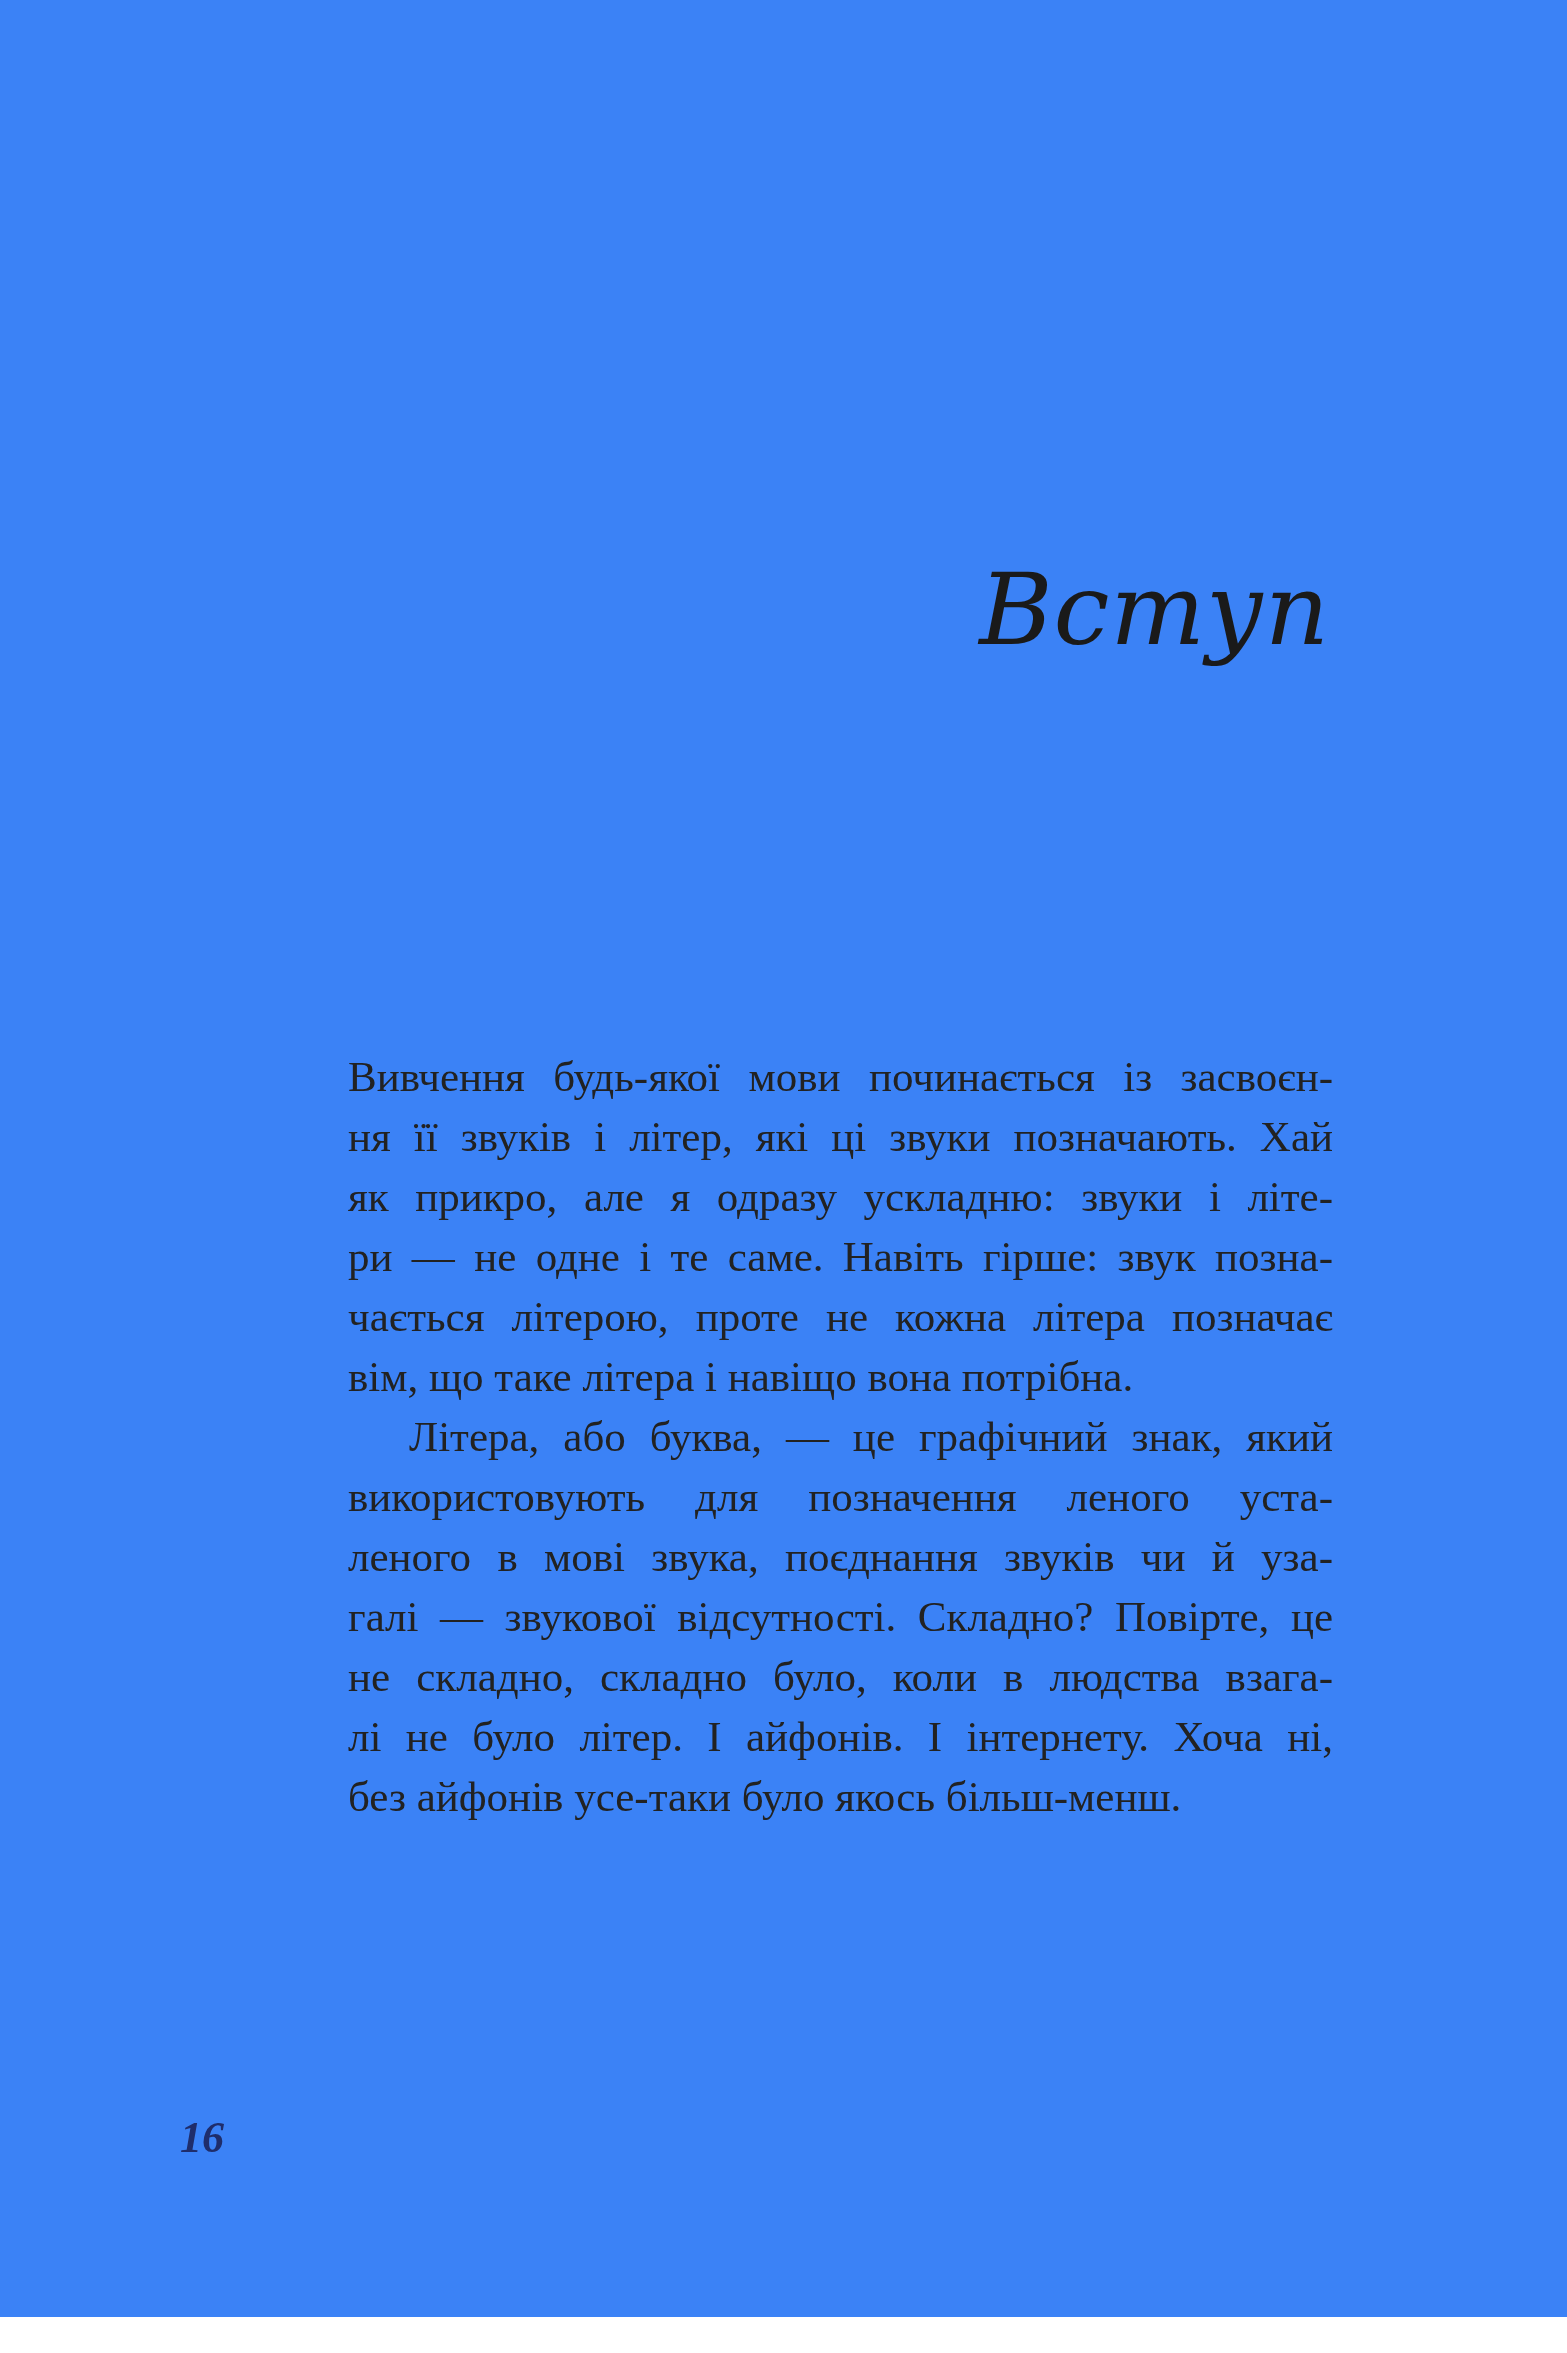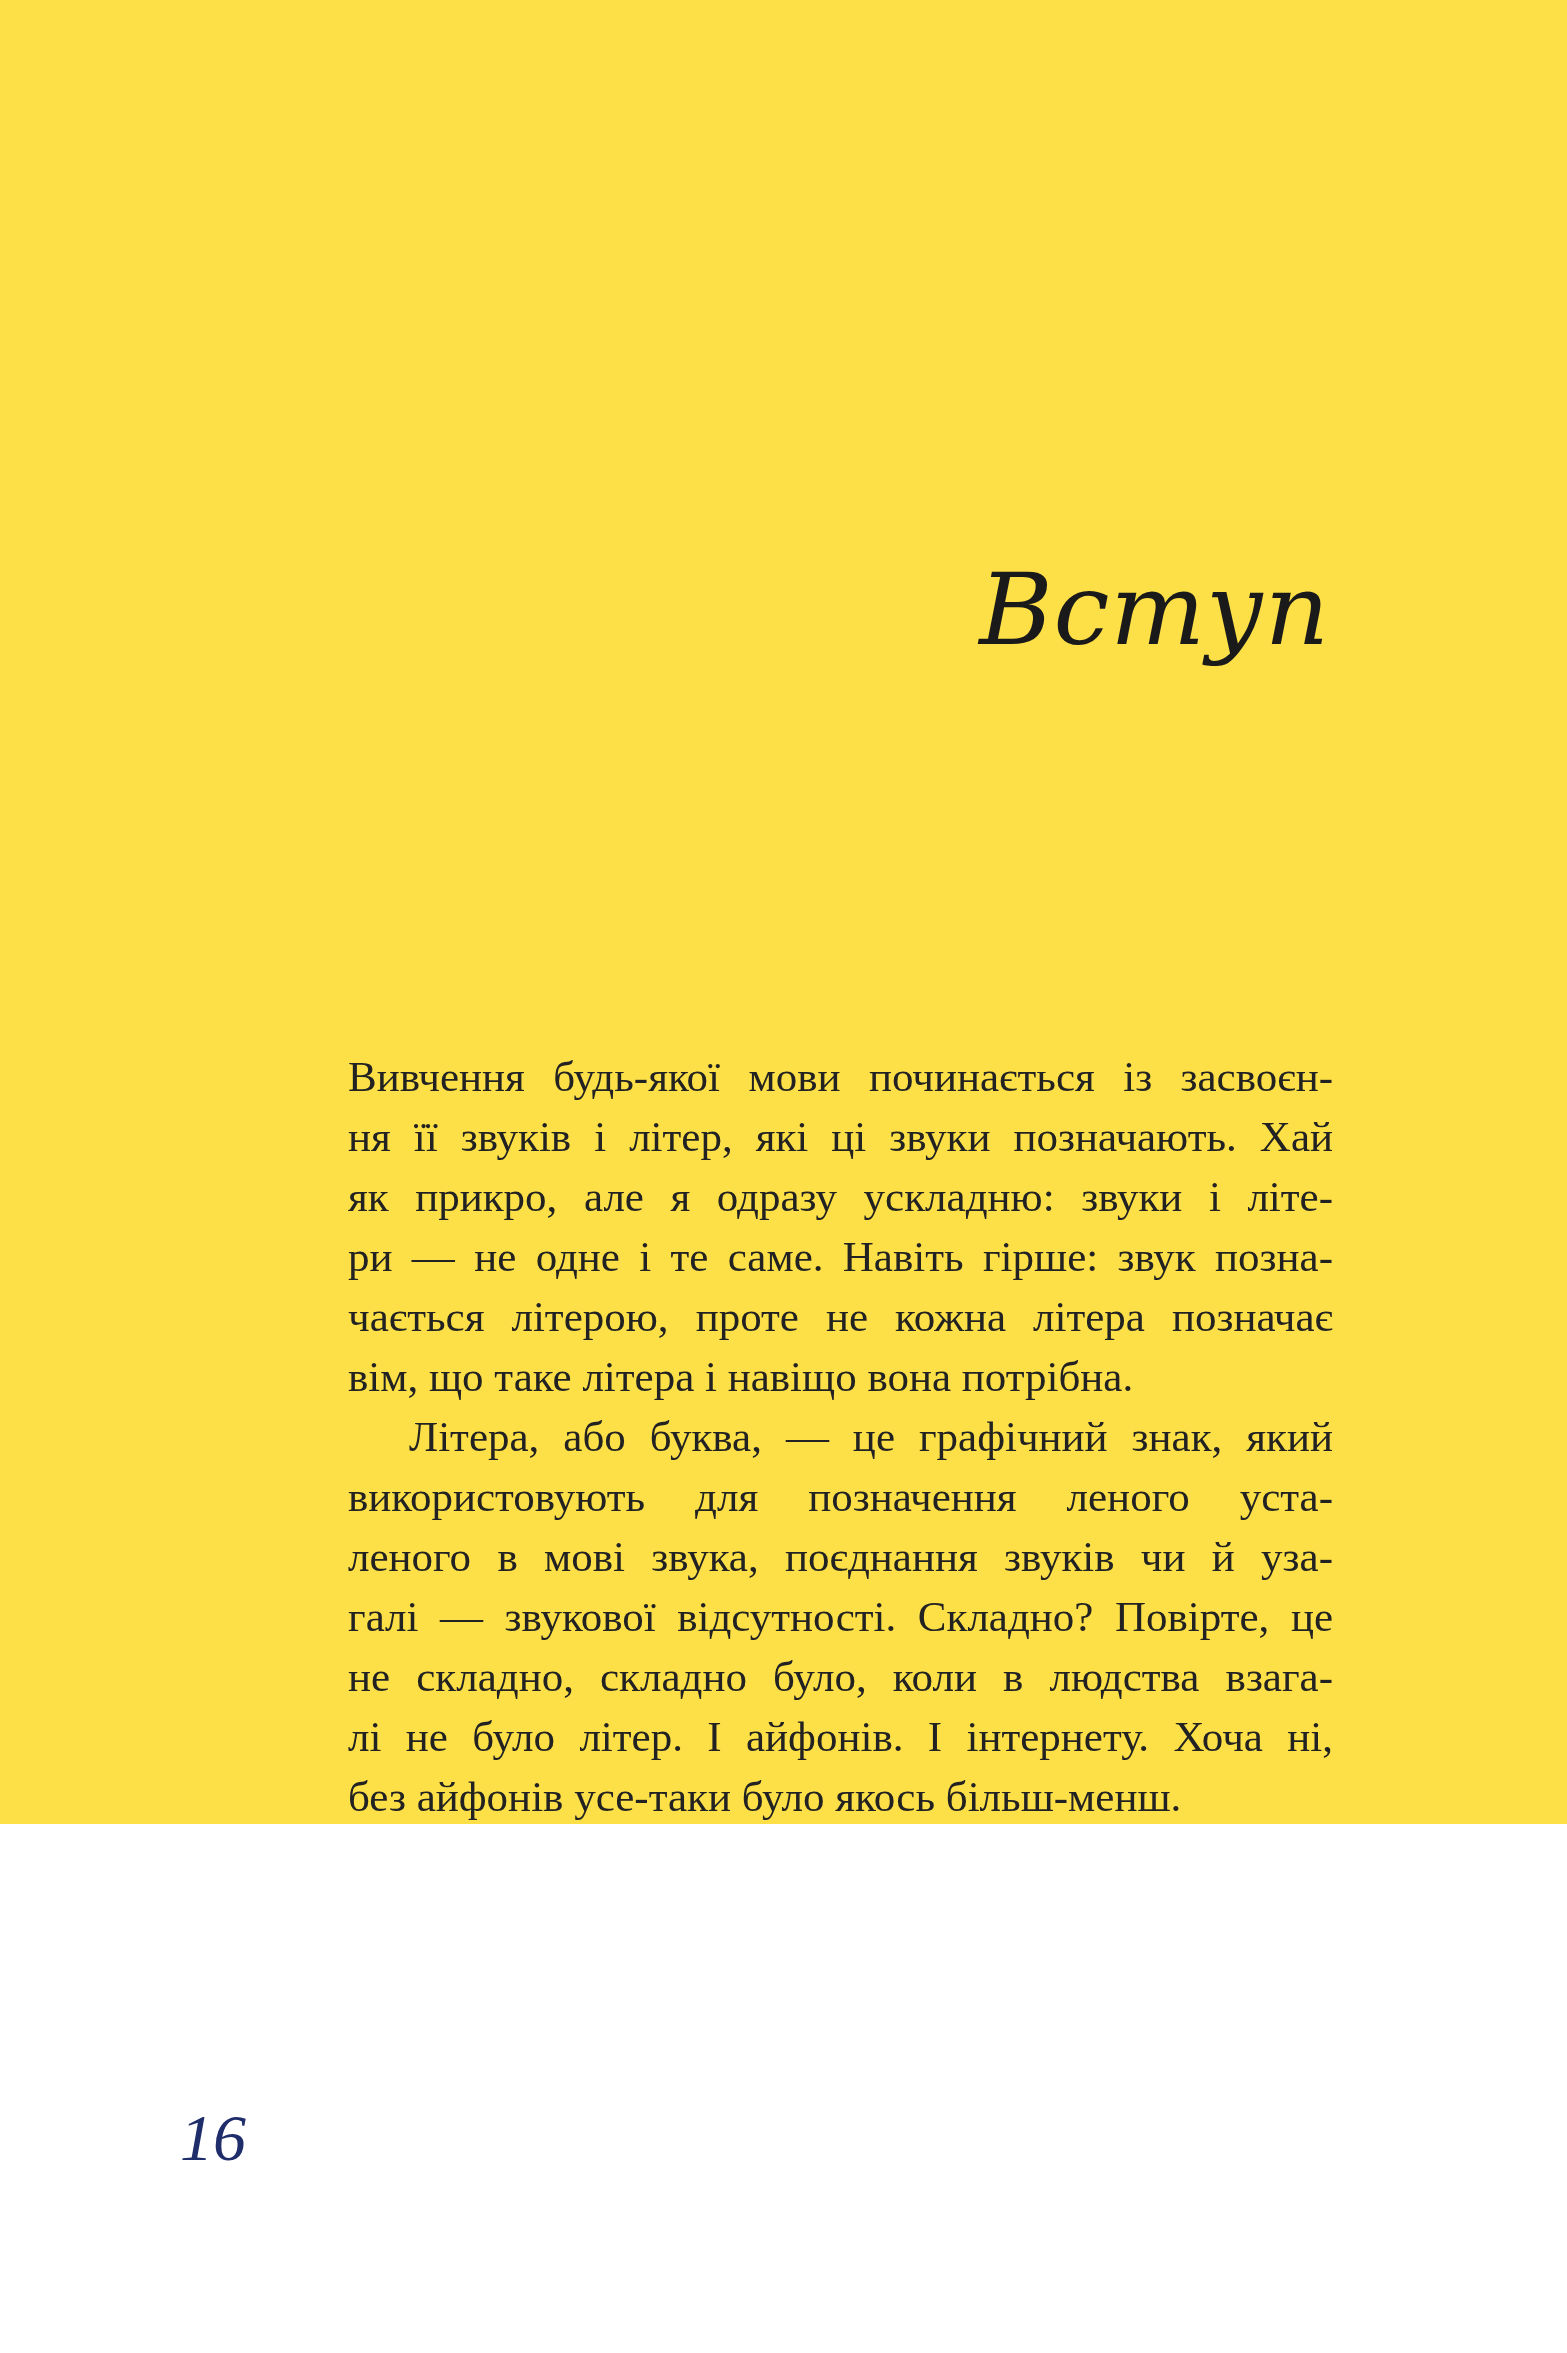--- a/index.html
+++ b/index.html
@@ -1,17 +1,17 @@
 <!DOCTYPE html>
 <html style="font-size:13px"><head>
 <meta charset="utf-8">
 <style>
   html, body { margin: 0; padding: 0; background: #ffffff; }
   body { width: 1568px; height: 2354px; position: relative; overflow: hidden; }
-  .page { position: absolute; left: 0; top: 0; width: 1568px; height: 1824px; background: #fde047; }
+  .page { position: absolute; left: 0; top: 0; width: 1568px; height: 2317px; background: #3b82f6; }
   .title {
     position: absolute; right: 238px; top: 482px;
     font-family: "DejaVu Serif", "Liberation Serif", serif;
     font-style: italic; font-weight: normal;
     font-size: 100px; line-height: 122px; color: #1a1a1a;
     letter-spacing: 0.8px; white-space: nowrap;
   }
   .body-text {
     position: absolute; left: 300px; top: 1047px; width: 1033px;
     font-family: "Liberation Serif", "DejaVu Serif", serif;
@@ -19,22 +19,23 @@
   }
   .line {
     display: block; height: 60px; white-space: nowrap;
     text-align: justify; text-align-last: justify; margin-left: 48px;
   }
   .line.last { text-align-last: left; }
   .line.indent { padding-left: 61px; }
   .page-number {
     position: absolute; left: 180px; top: 2101px;
     font-family: "Liberation Serif", "DejaVu Serif", serif;
-    font-style: italic; font-size: 66px; line-height: 73px;
+    font-style: italic; font-size: 44px; line-height: 73px;
     color: #1f2d6b;
+    font-weight: bold;
   }
 </style>
 </head>
 <body>
 
 <div class="page">
 
   <h1 class="title">Вступ</h1>
 
   <div class="body-text">

